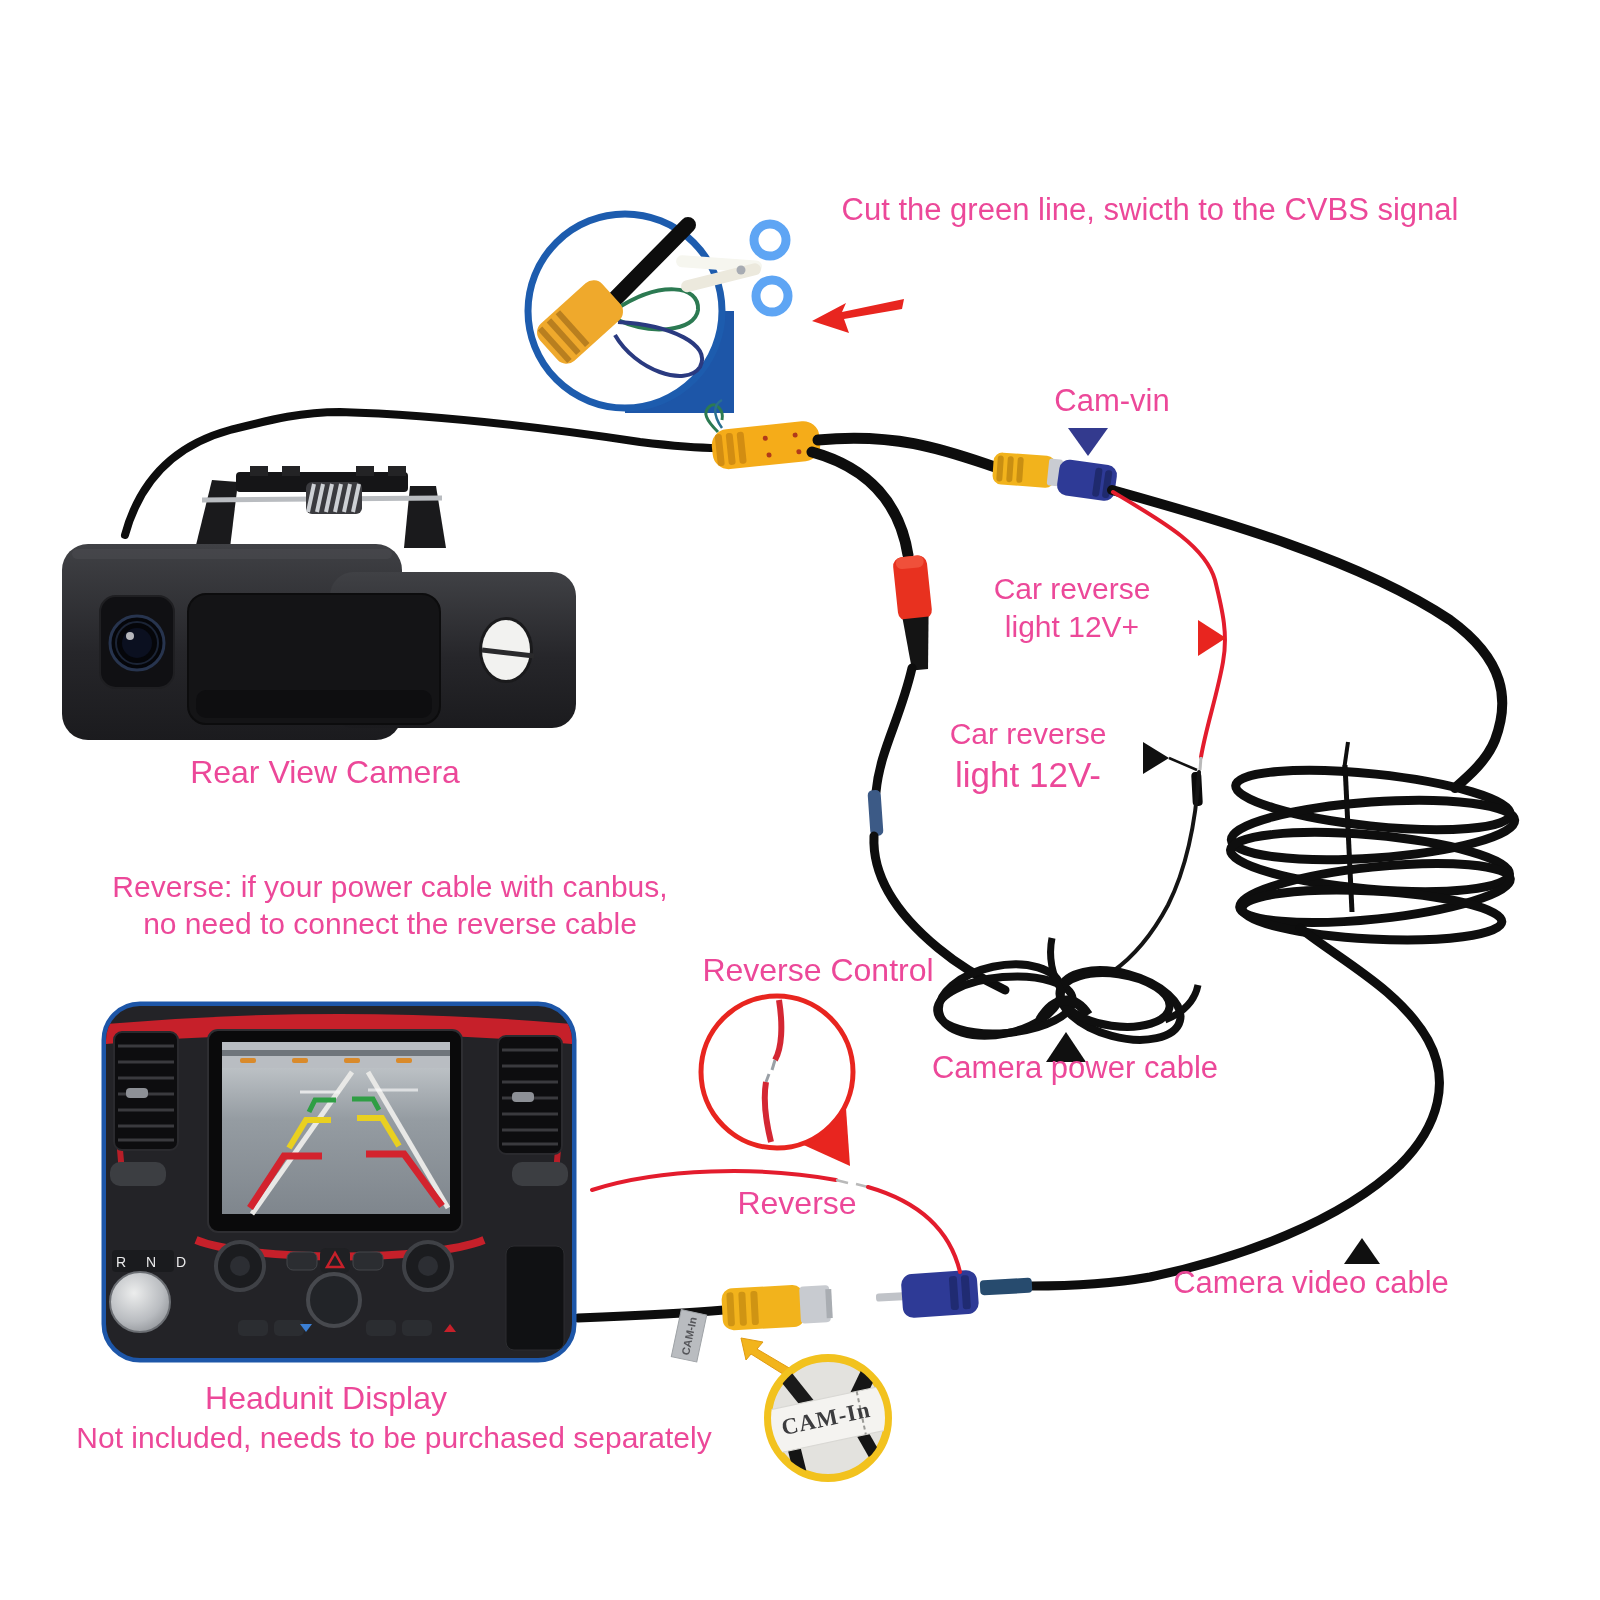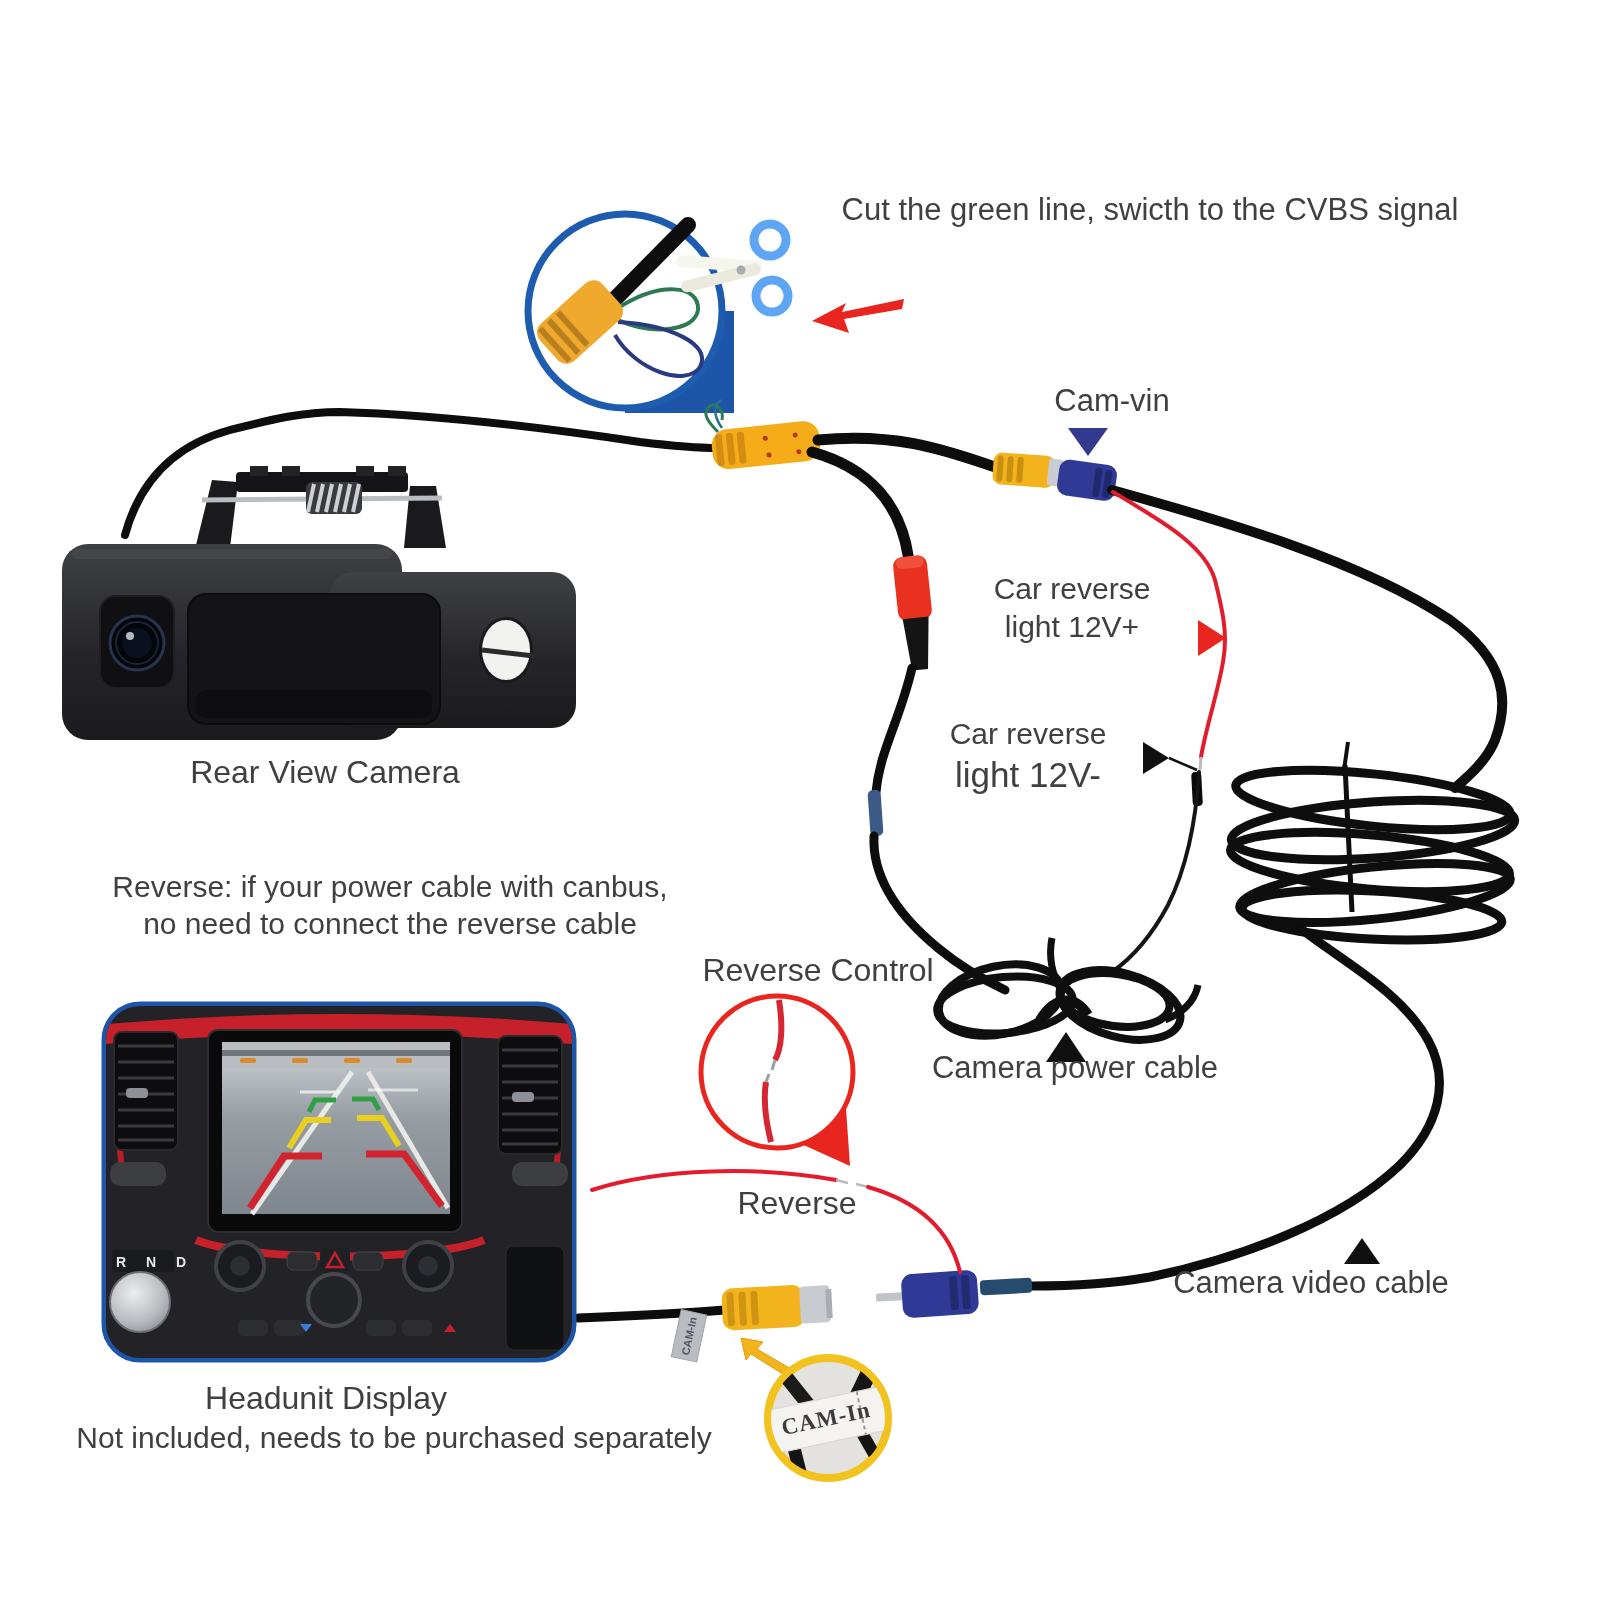--- a/index.html
+++ b/index.html
@@ -1,40 +1,40 @@
 <!DOCTYPE html>
 <html><head>
 <meta charset="utf-8">
 <style>
   html,body{margin:0;padding:0;background:#ffffff;}
   .canvas{
     position:relative;width:1600px;height:1600px;background:#ffffff;overflow:hidden;
     font-family:"Liberation Sans",sans-serif;color:#1b1b1d;
   }
   svg.layer{position:absolute;left:0;top:0;width:1600px;height:1600px;}
-  .lbl{position:absolute;white-space:nowrap;color:#404040;}
+  .lbl{position:absolute;white-space:nowrap;color:#ec4899;}
   .ctr{transform:translateX(-50%);}
   .title{left:74px;top:56px;font-size:78px;font-weight:800;letter-spacing:0;color:#121214;}
   .cut1{left:1150px;top:192px;font-size:31px;}
   .cut2{left:1148px;top:237px;font-size:31px;}
   .camvin{left:1112px;top:383px;font-size:31px;}
   .rearcam{left:325px;top:754px;font-size:32px;}
   .p12l1{left:1072px;top:572px;font-size:30px;}
   .p12l2{left:1072px;top:610px;font-size:30px;}
   .n12l1{left:1028px;top:717px;font-size:30px;}
   .n12l2{left:1028px;top:755px;font-size:35px;}
   .notice1{left:390px;top:870px;font-size:30px;}
   .notice2{left:390px;top:907px;font-size:30px;}
   .revctl{left:818px;top:952px;font-size:32px;}
   .pwrcbl{left:1075px;top:1050px;font-size:31px;}
   .rev{left:797px;top:1185px;font-size:32px;}
   .vidcbl{left:1311px;top:1251px;font-size:31px;margin-top:14px;}
   .hud{left:326px;top:1380px;font-size:32px;}
   .hudnote{left:394px;top:1421px;font-size:30px;}
-  .rnd{left:116px;top:1254px;font-size:14px;letter-spacing:8px;color:#e9e9ea;font-weight:bold;}
+  .rnd{left:116px;top:1254px;font-size:14px;letter-spacing:8px;color:#e9e9ea;font-weight:normal;}
   .camintag{left:689px;top:1336px;font-size:11px;color:#55565a;font-weight:bold;
             transform:translate(-50%,-50%) rotate(-78deg);}
   .caminmag{left:826px;top:1419px;font-size:23px;color:#3c3c3e;letter-spacing:1px;
             font-family:"Liberation Serif",serif;font-weight:bold;
             transform:translate(-50%,-50%) rotate(-12deg);}
 </style>
 </head>
 <body>
 
 <div class="canvas">

